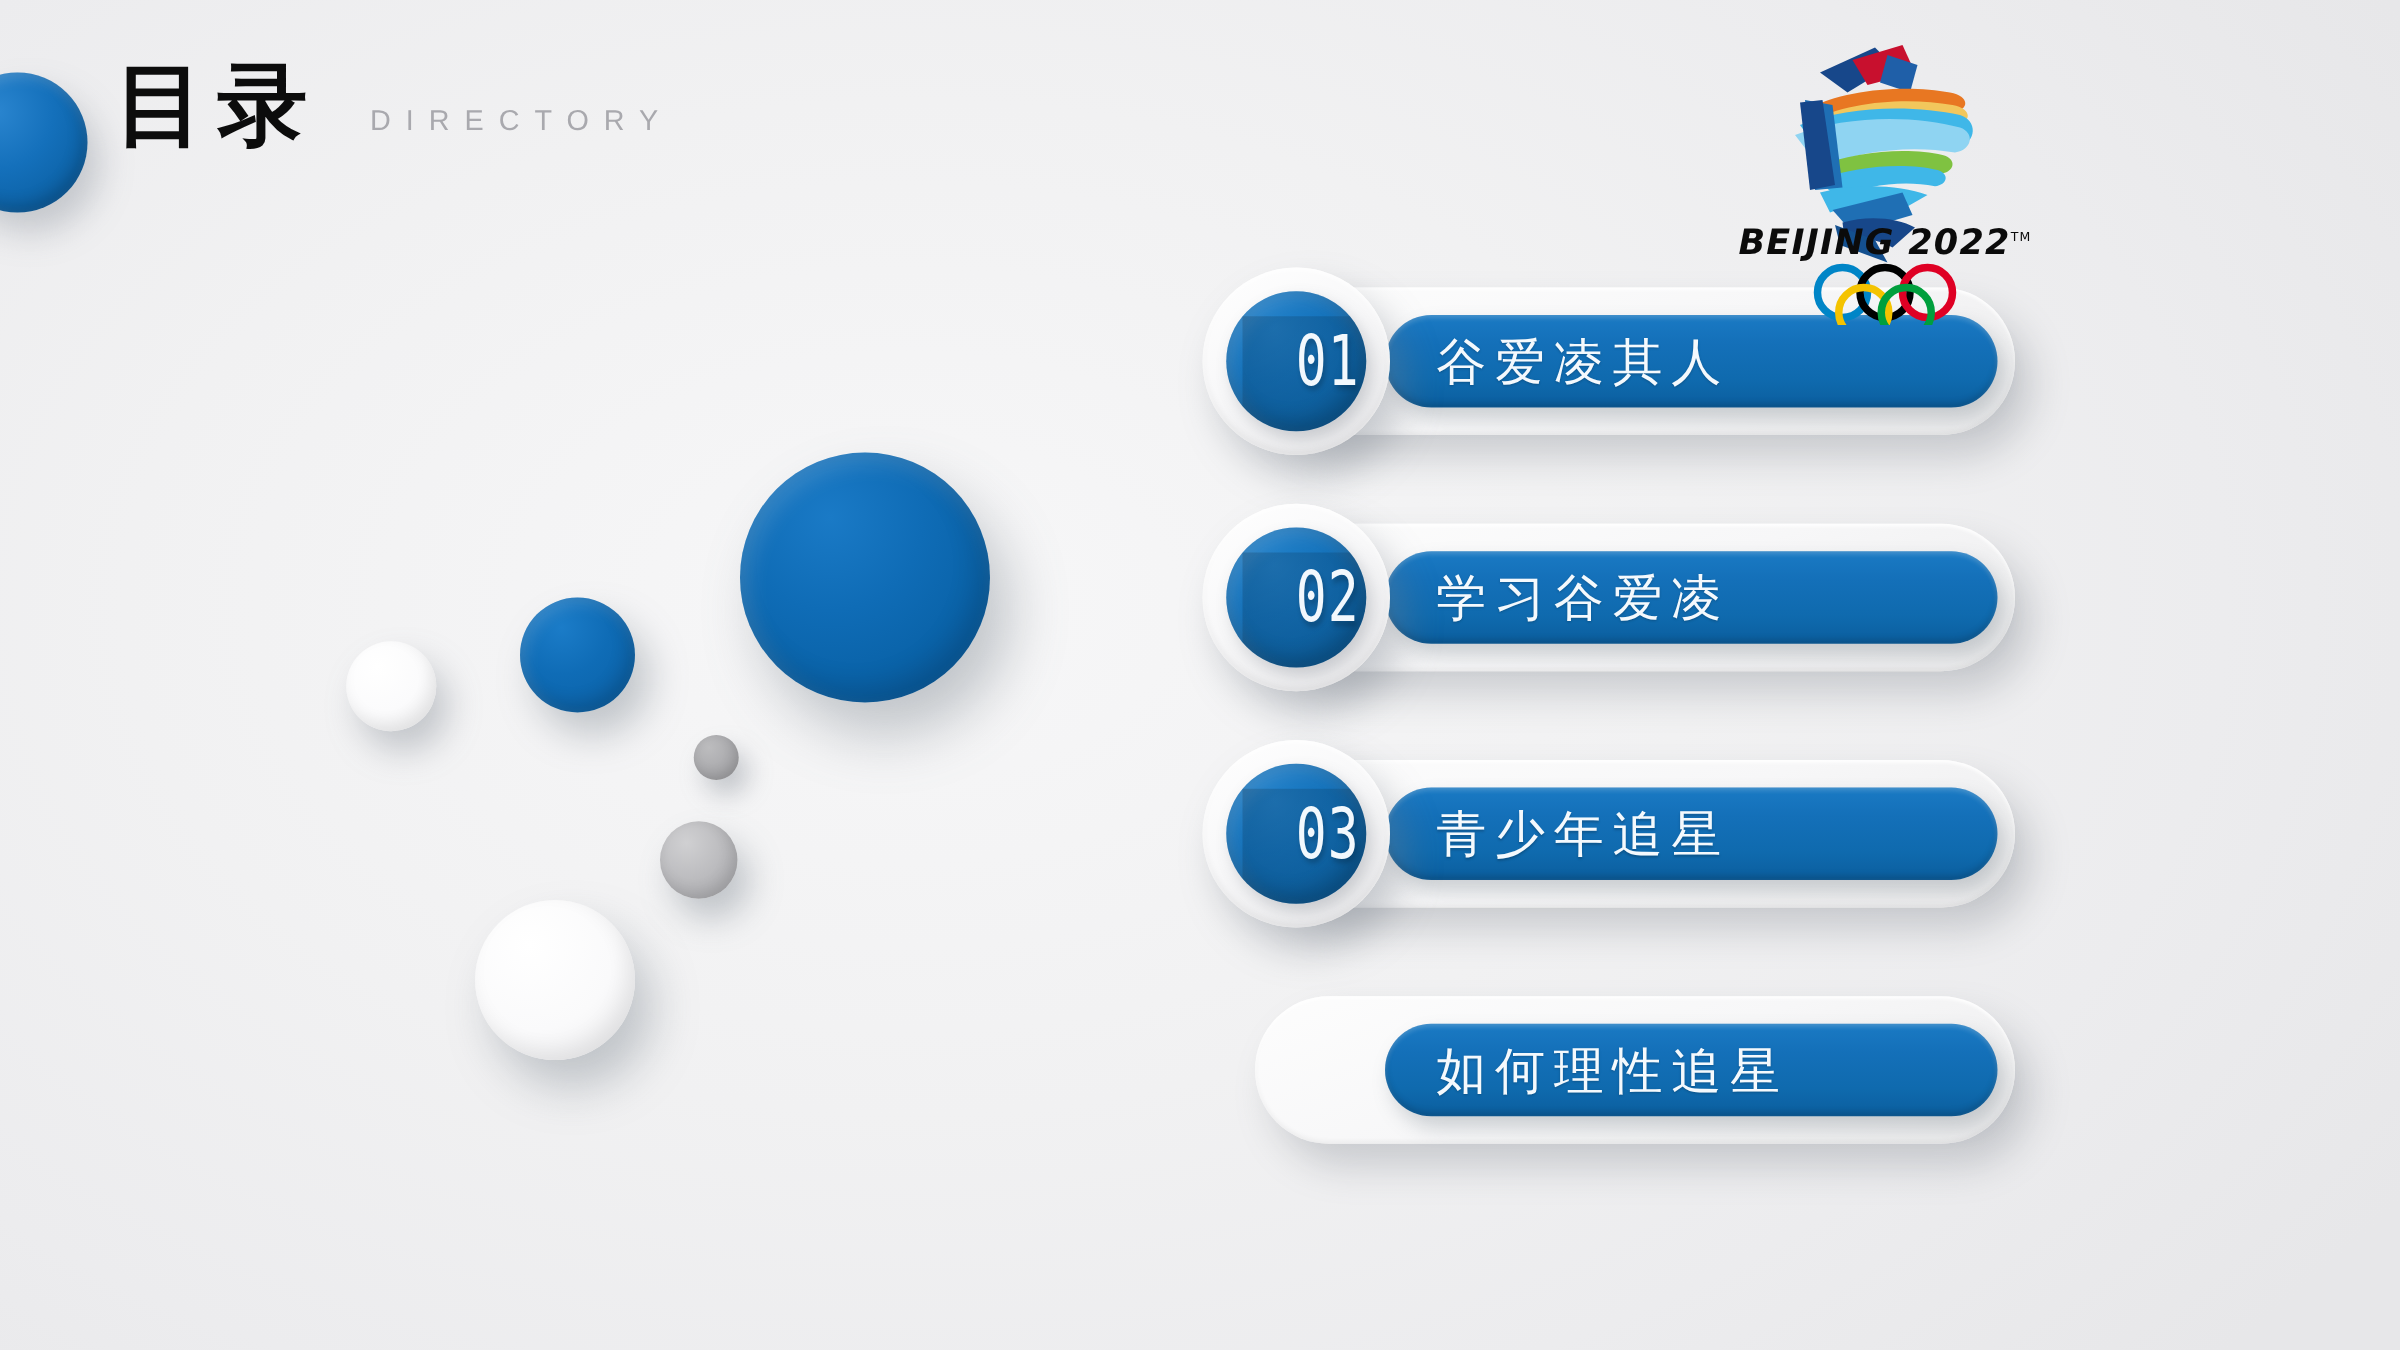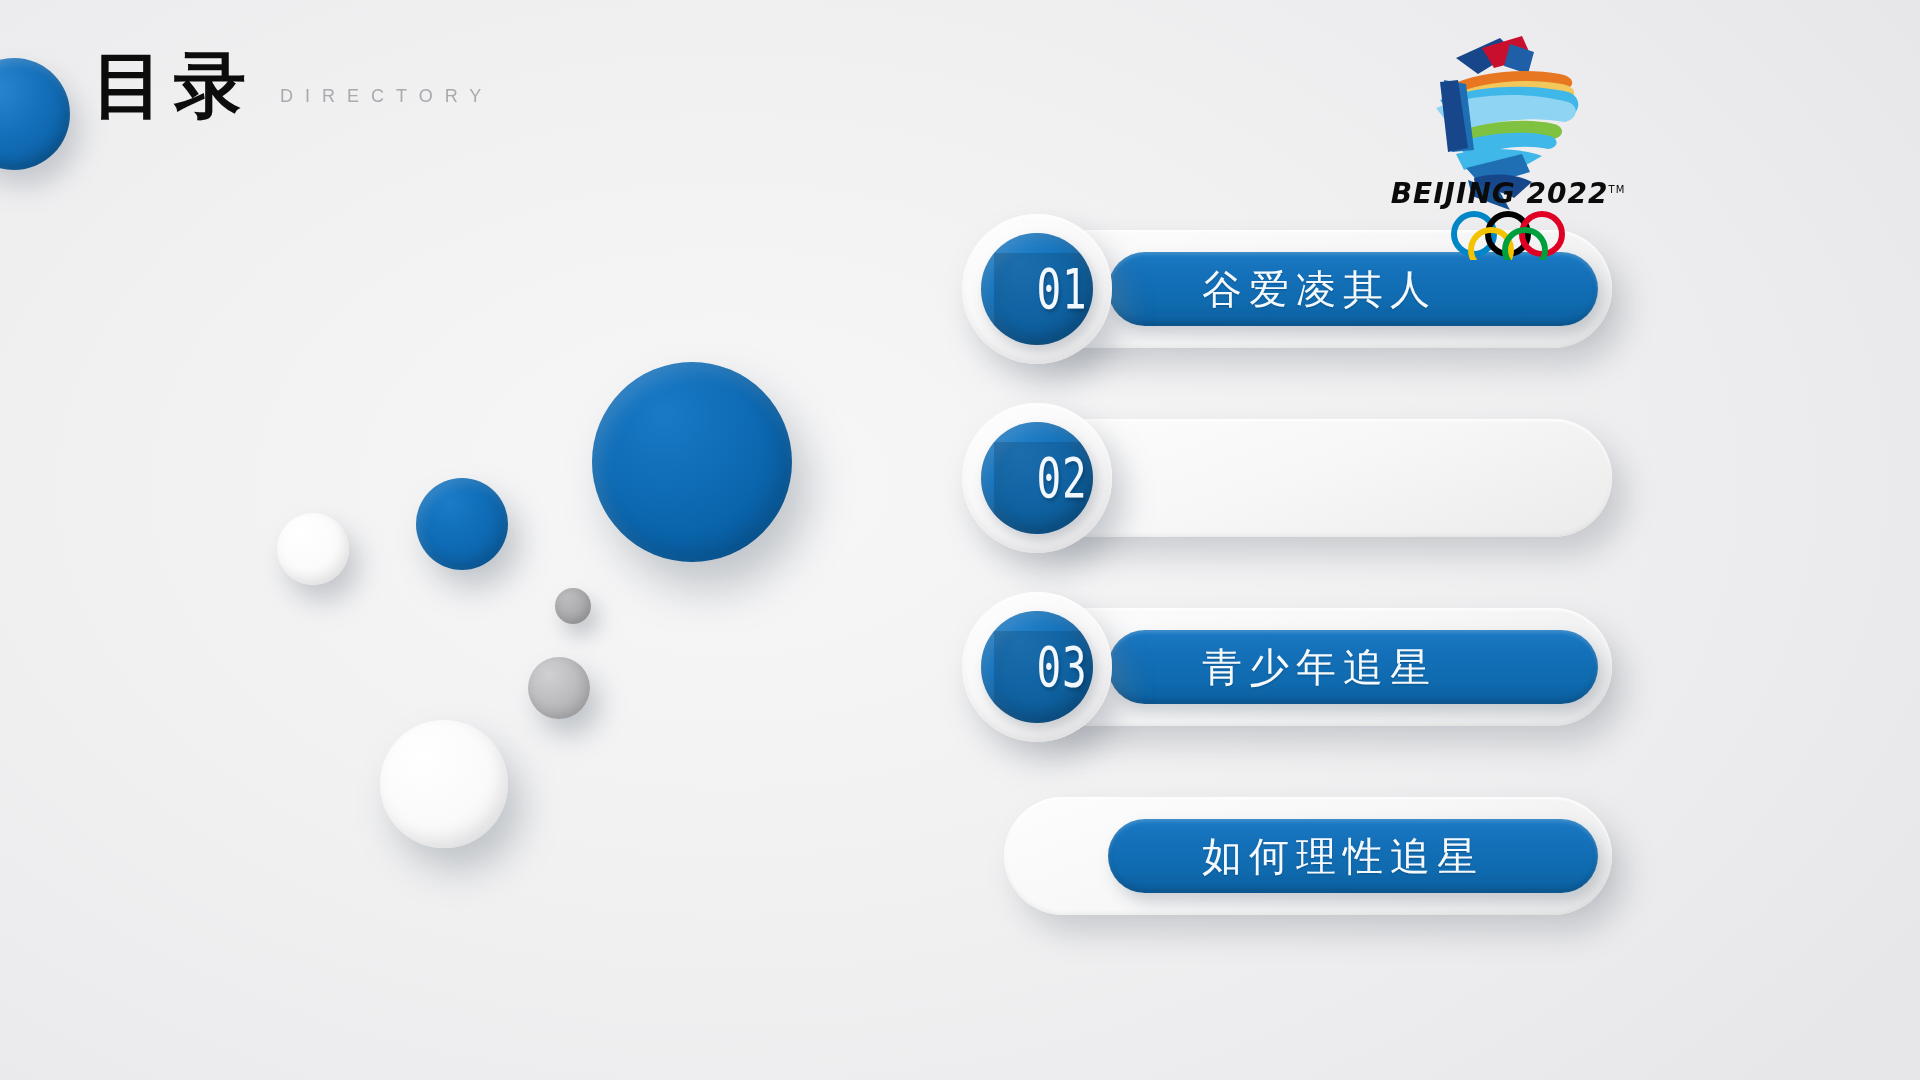--- a/index.html
+++ b/index.html
@@ -59,22 +59,22 @@
     font-size: 72px;
     font-weight: 700;
     letter-spacing: 10px;
     color: #0c0c0c;
     line-height: 1;
     position: relative;
     z-index: 3;
   }
 
   .title-en {
-    margin-left: 24px;
-    font-size: 18px;
+    margin-left: 40px;
+    font-size: 23px;
     font-weight: 400;
     letter-spacing: 12px;
     color: #a9a9ae;
     line-height: 1;
     padding-top: 22px;
   }
 
   
   .deco {
     position: absolute;
@@ -201,21 +201,21 @@
     display: flex;
     align-items: center;
     overflow: hidden;
   }
 
   .pill-label {
     color: #f4f9fd;
     font-size: 40px;
     font-weight: 400;
     letter-spacing: 7px;
-    margin-left: 94px;
+    margin-left: 41px;
     white-space: nowrap;
     text-shadow: 0 1px 2px rgba(0,0,0,0.22);
     font-family: Liberation Serif, serif;
   }
 
   
   .badge {
     position: absolute;
     left: 0;
     top: 0;
@@ -335,20 +335,23 @@
       </div>
       <div class="badge">
         <div class="badge-inner">
           <span class="badge-num">01</span>
         </div>
       </div>
     </div>
 
     <div class="menu-row">
       <div class="plate"></div>
+      <div class="pill">
+        <span class="pill-label">学习谷爱凌</span>
+      </div>
       <div class="badge">
         <div class="badge-inner">
           <span class="badge-num">02</span>
         </div>
       </div>
     </div>
 
     <div class="menu-row">
       <div class="plate"></div>
       <div class="pill">

